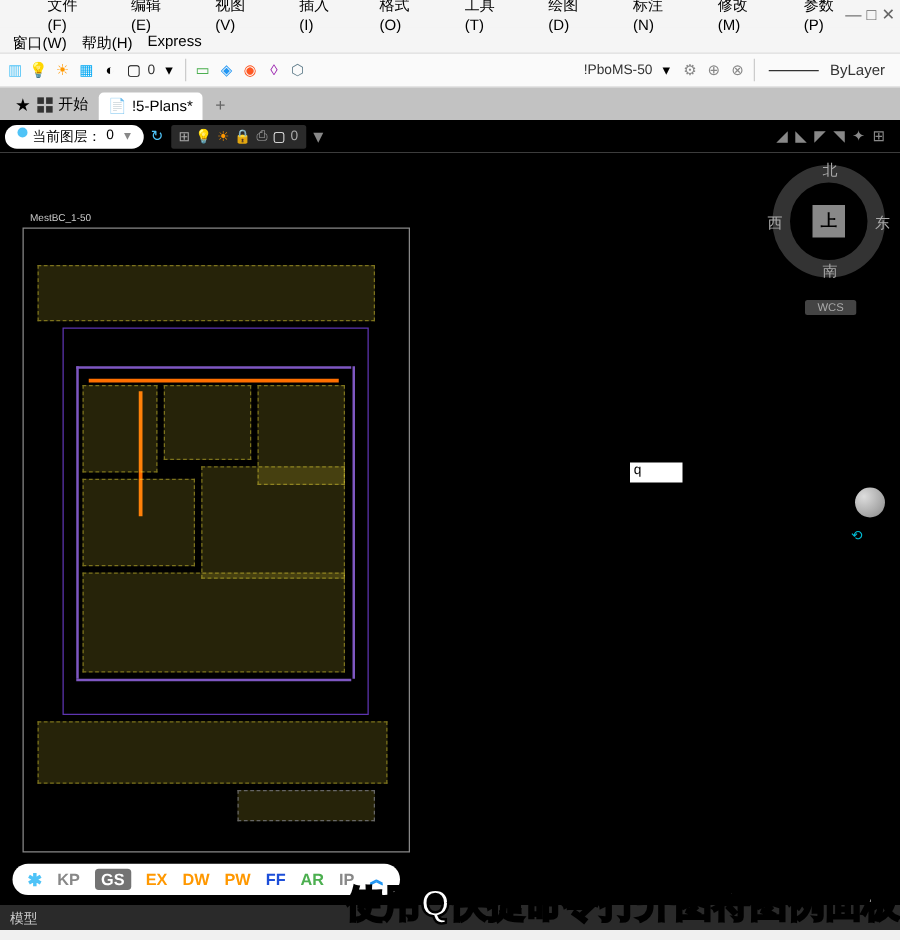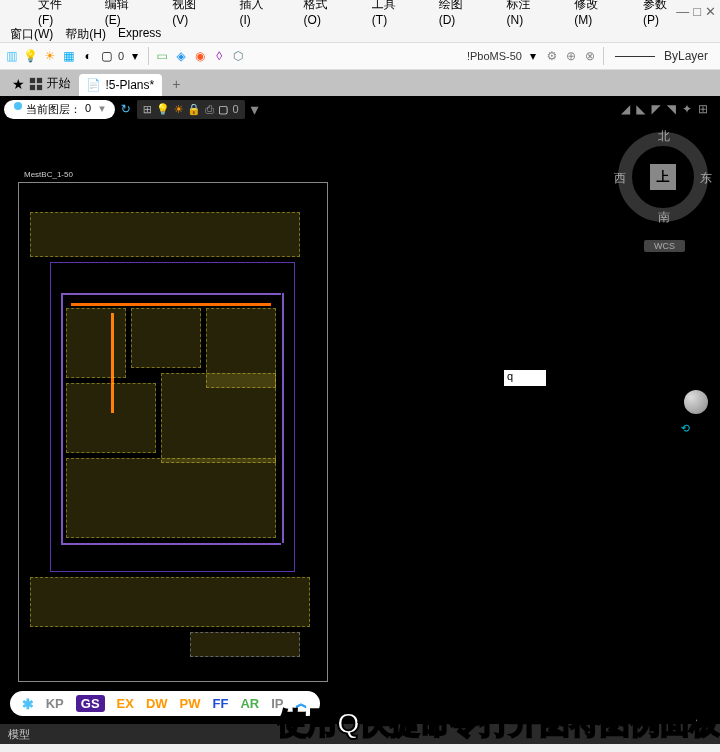--- a/index.html
+++ b/index.html
@@ -53,21 +53,21 @@
 
 .input-box { position: absolute; left: 504px; top: 248px; width: 42px; height: 16px; background: #fff; color: #000; font-size: 11px; padding: 0 3px; }
 
 .view-cube { position: absolute; right: 12px; top: 268px; width: 24px; height: 24px; background: radial-gradient(circle at 30% 30%, #ddd, #888); border-radius: 50%; }
 .cyan-marker { position: absolute; right: 30px; top: 300px; color: #00bcd4; font-size: 11px; }
 
 .y-axis { position: absolute; left: 16px; bottom: 16px; color: #888; font-size: 12px; }
 
 .status-tabs { position: absolute; left: 10px; bottom: 8px; background: #fff; border-radius: 14px; padding: 4px 12px; display: flex; gap: 12px; align-items: center; font-size: 13px; font-weight: bold; }
 .status-tabs .st { color: #888; }
-.status-tabs .st.gs { background: #4c1d95; color: #fff; padding: 1px 5px; border-radius: 3px; }
+.status-tabs .st.gs { background: #737373; color: #fff; padding: 1px 5px; border-radius: 3px; }
 .status-tabs .st.ex { color: #ff9800; }
 .status-tabs .st.dw { color: #ff9800; }
 .status-tabs .st.pw { color: #ff9800; }
 .status-tabs .st.ff { color: #1d4ed8; }
 .status-tabs .st.ar { color: #4caf50; }
 .status-tabs .gear { color: #4fc3f7; font-size: 14px; }
 .status-tabs .chev { color: #2196f3; font-size: 12px; }
 
 .bottom-bar { background: #2a2a2a; height: 20px; display: flex; align-items: center; padding: 0 8px; font-size: 11px; color: #ccc; }
 

